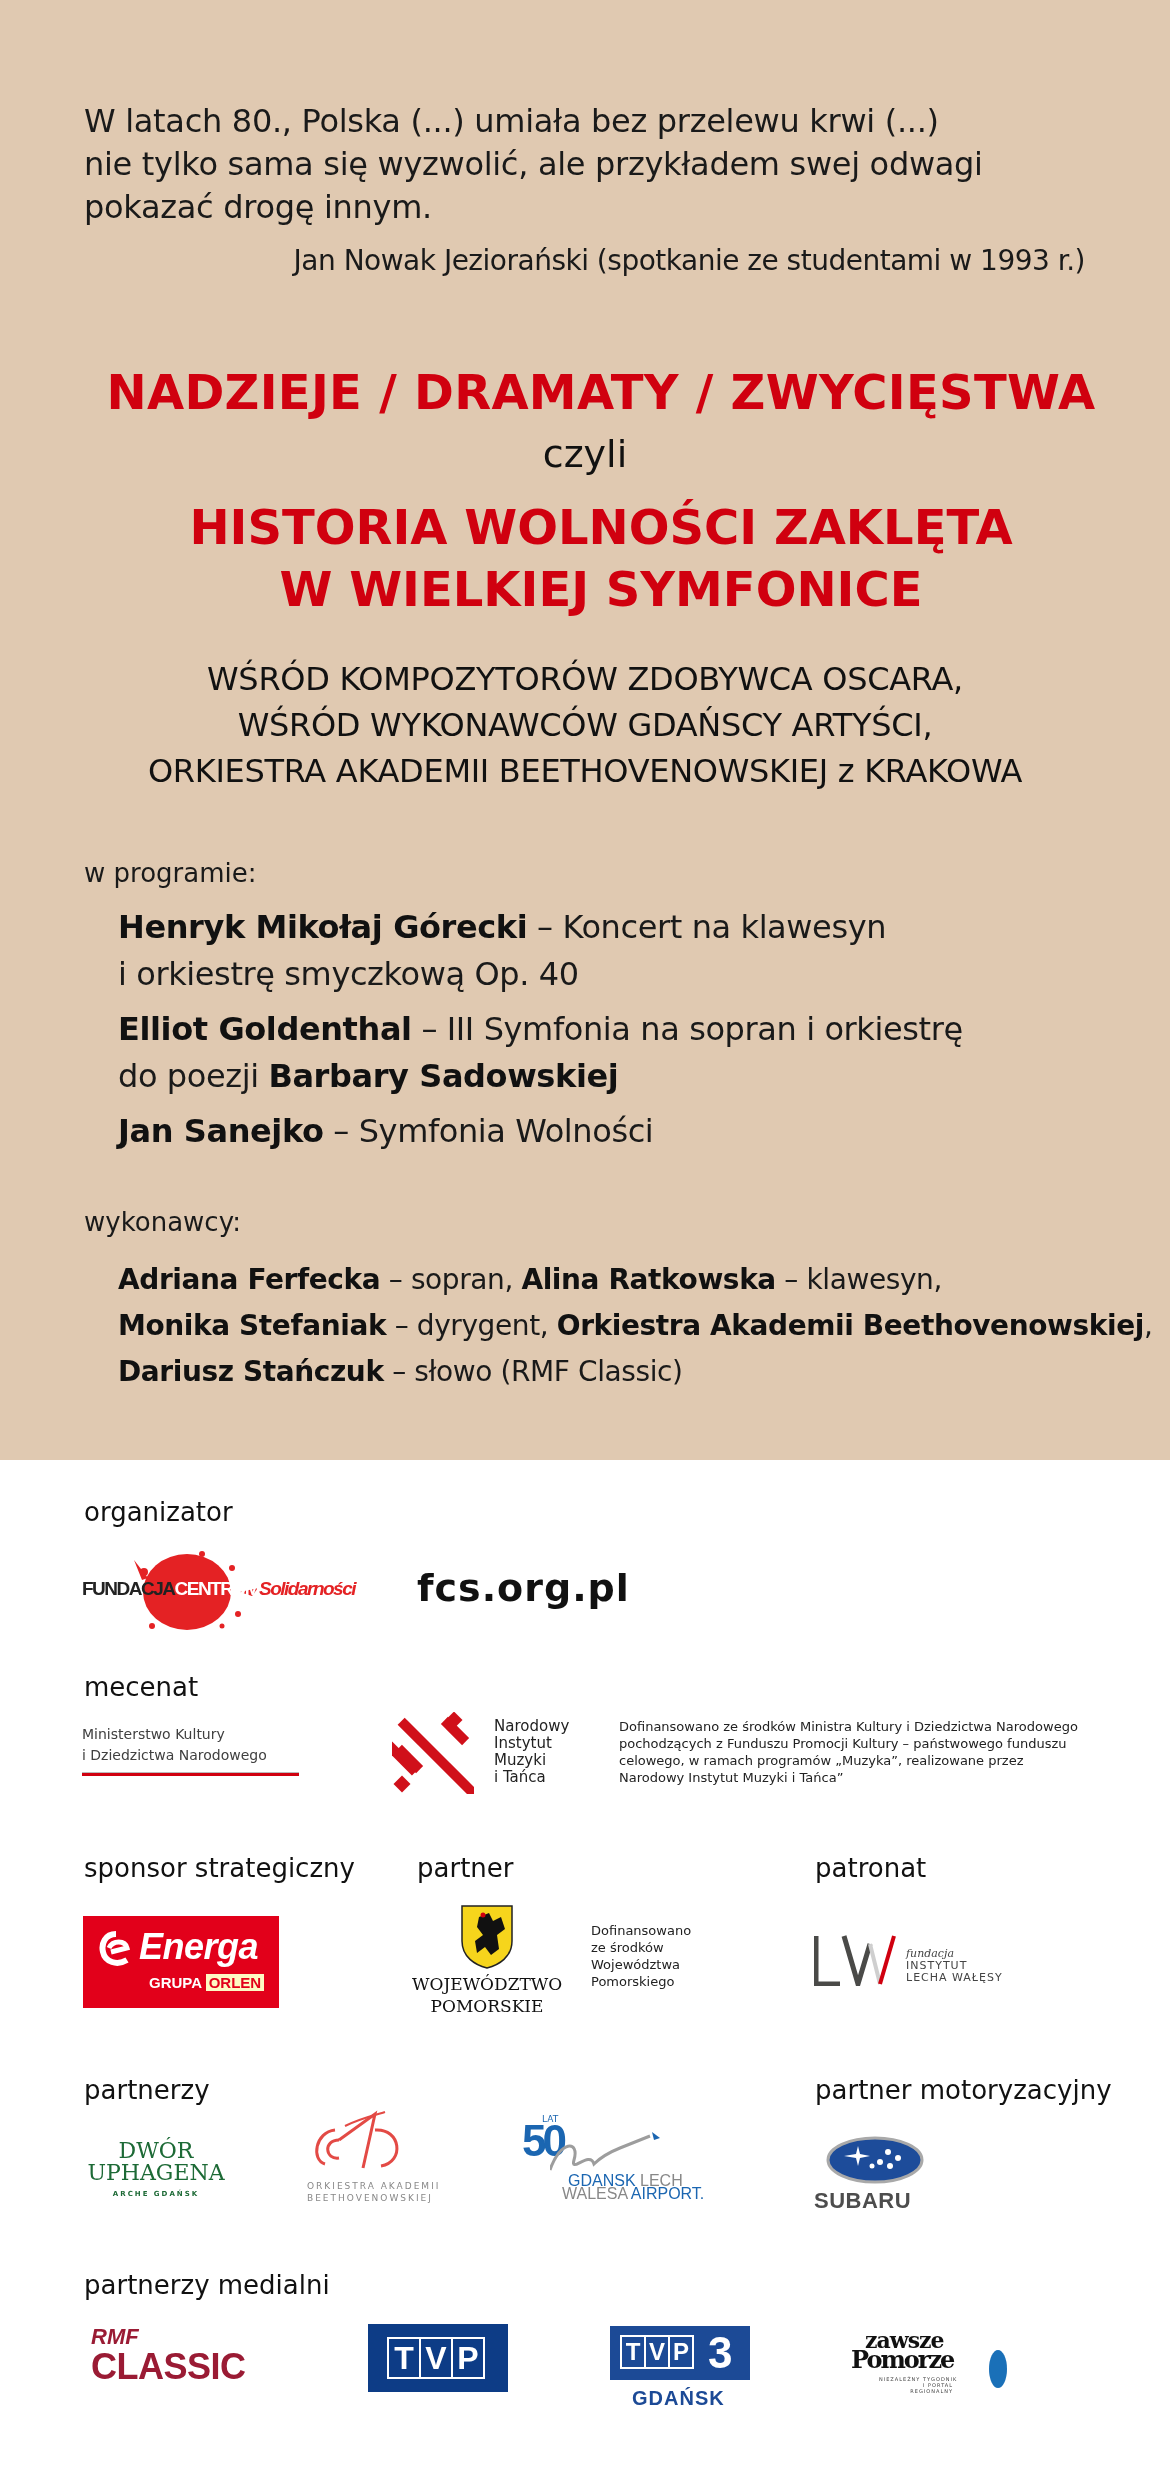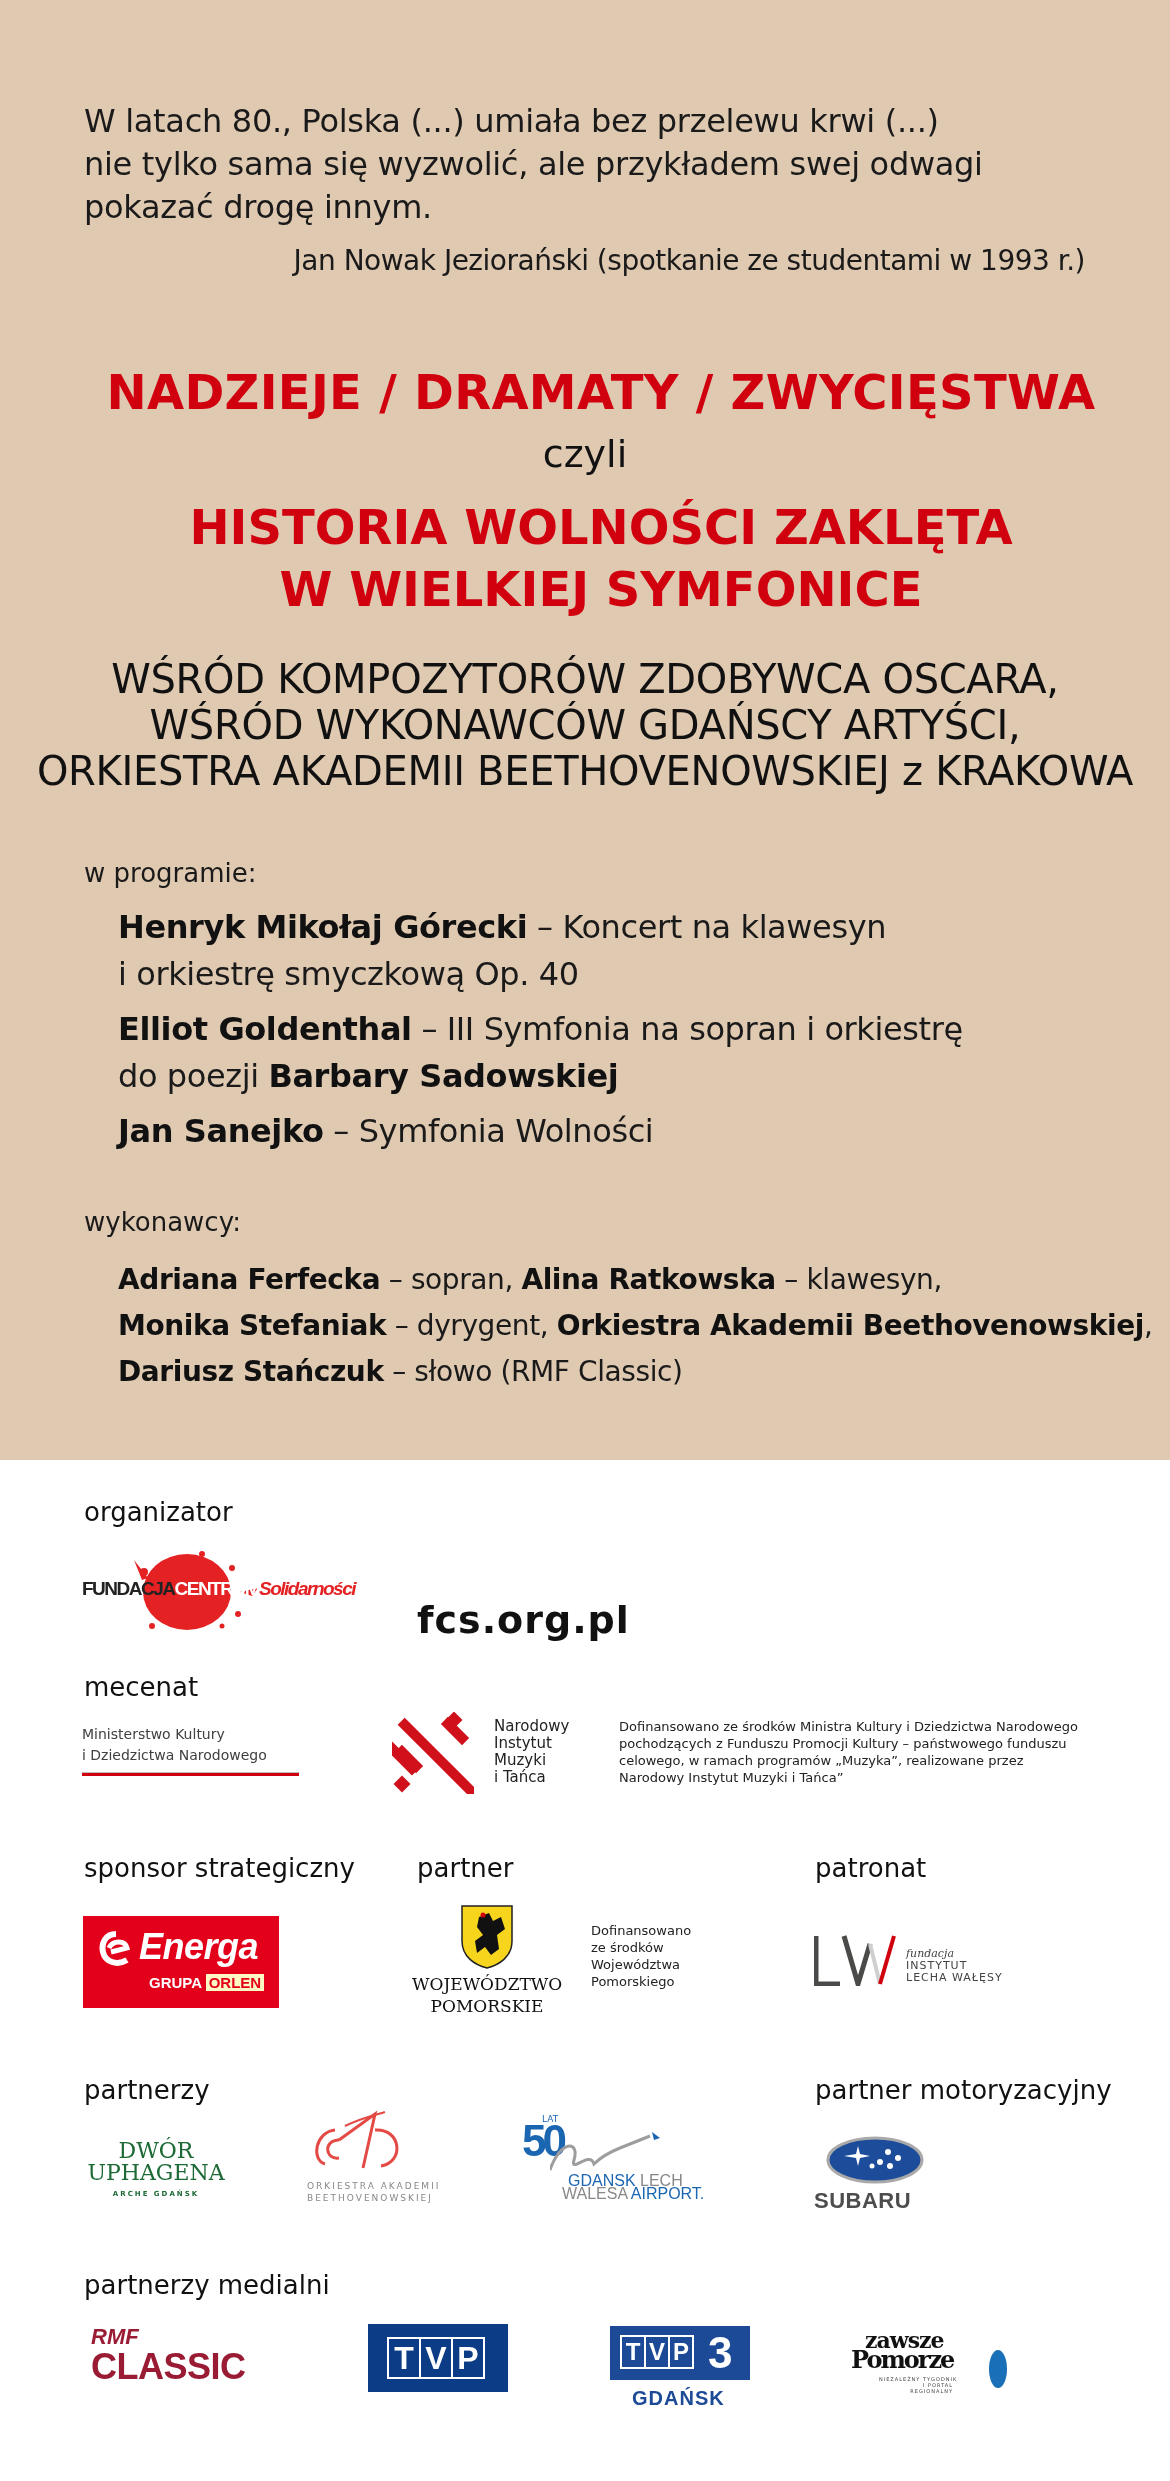--- a/index.html
+++ b/index.html
@@ -7,21 +7,21 @@
   .beige{position:absolute;left:0;top:0;width:1170px;height:1460px;background:#e0c9b1;}
   .abs{position:absolute;white-space:nowrap;}
   .quote{left:84px;top:100px;font-size:32px;line-height:43px;color:#1a1a1a;letter-spacing:-0.3px;}
   .quote div{white-space:nowrap;}
   .attrib{right:85px;top:244px;font-size:28px;color:#1a1a1a;letter-spacing:-0.5px;}
   .center{left:0;width:1170px;text-align:center;}
   .red{color:#d0000f;font-weight:bold;padding-left:16px;}
   .h1{top:364px;font-size:48px;letter-spacing:0.3px;}
   .czyli{top:432px;font-size:38px;color:#111;}
   .h2{top:496px;font-size:48px;line-height:62px;}
-  .sub{top:656px;font-size:40px;line-height:46px;color:#111;letter-spacing:-0.3px;}
+  .sub{top:656px;font-size:32px;line-height:46px;color:#111;letter-spacing:-0.3px;}
   .label{font-size:26px;color:#1a1a1a;}
   .prog{left:118px;font-size:32px;line-height:47px;color:#1a1a1a;letter-spacing:-0.4px;}
   .prog b{font-weight:bold;color:#111;}
   .perf{left:118px;font-size:28px;line-height:46px;color:#1a1a1a;letter-spacing:-0.4px;}
   .perf b{font-weight:bold;color:#111;}
   .sec-label{font-size:26px;color:#111;font-family:"DejaVu Sans",sans-serif;}
   .small{font-size:13px;line-height:17px;color:#222;}
   svg{display:block;}
 </style>
 </head>
@@ -79,21 +79,21 @@
       <circle cx="70" cy="78" r="3" fill="#e42224"></circle>
     <circle cx="140" cy="78" r="2.5" fill="#e42224"></circle>
       <circle cx="156" cy="66" r="3" fill="#e42224"></circle>
     <path d="M52 12 L66 30 L60 32 Z" fill="#e42224"></path>
     <path d="M158 44 L176 40 L170 48 Z" fill="#e42224"></path>
   </svg>
   <div class="abs" style="left:0;top:30px;font-size:19px;font-weight:bold;letter-spacing:-1.5px;font-family:'Liberation Sans',sans-serif;">
     <span style="color:#222;">FUNDACJA</span><span style="color:#fff;">CENTRUM</span><span style="color:#e42224;font-style:italic;">Solidarności</span>
   </div>
 </div>
-<div class="abs" style="left:417px;top:1566px;font-size:38px;font-weight:bold;color:#111;letter-spacing:1px;margin-top:32px;">fcs.org.pl</div>
+<div class="abs" style="left:417px;top:1566px;font-size:38px;font-weight:bold;color:#111;letter-spacing:1px;">fcs.org.pl</div>
 
 <div class="abs sec-label" style="left:84px;top:1672px;">mecenat</div>
 <div class="abs" style="left:82px;top:1724px;">
   <div style="font-size:14px;line-height:21px;color:#404040;">
     <div>Ministerstwo Kultury</div>
     <div>i Dziedzictwa Narodowego</div>
   </div>
   <div style="width:217px;height:1px;background:#bbb;margin-top:6px;"></div>
   <div style="width:217px;height:3px;background:#d0000f;"></div>
 </div>

